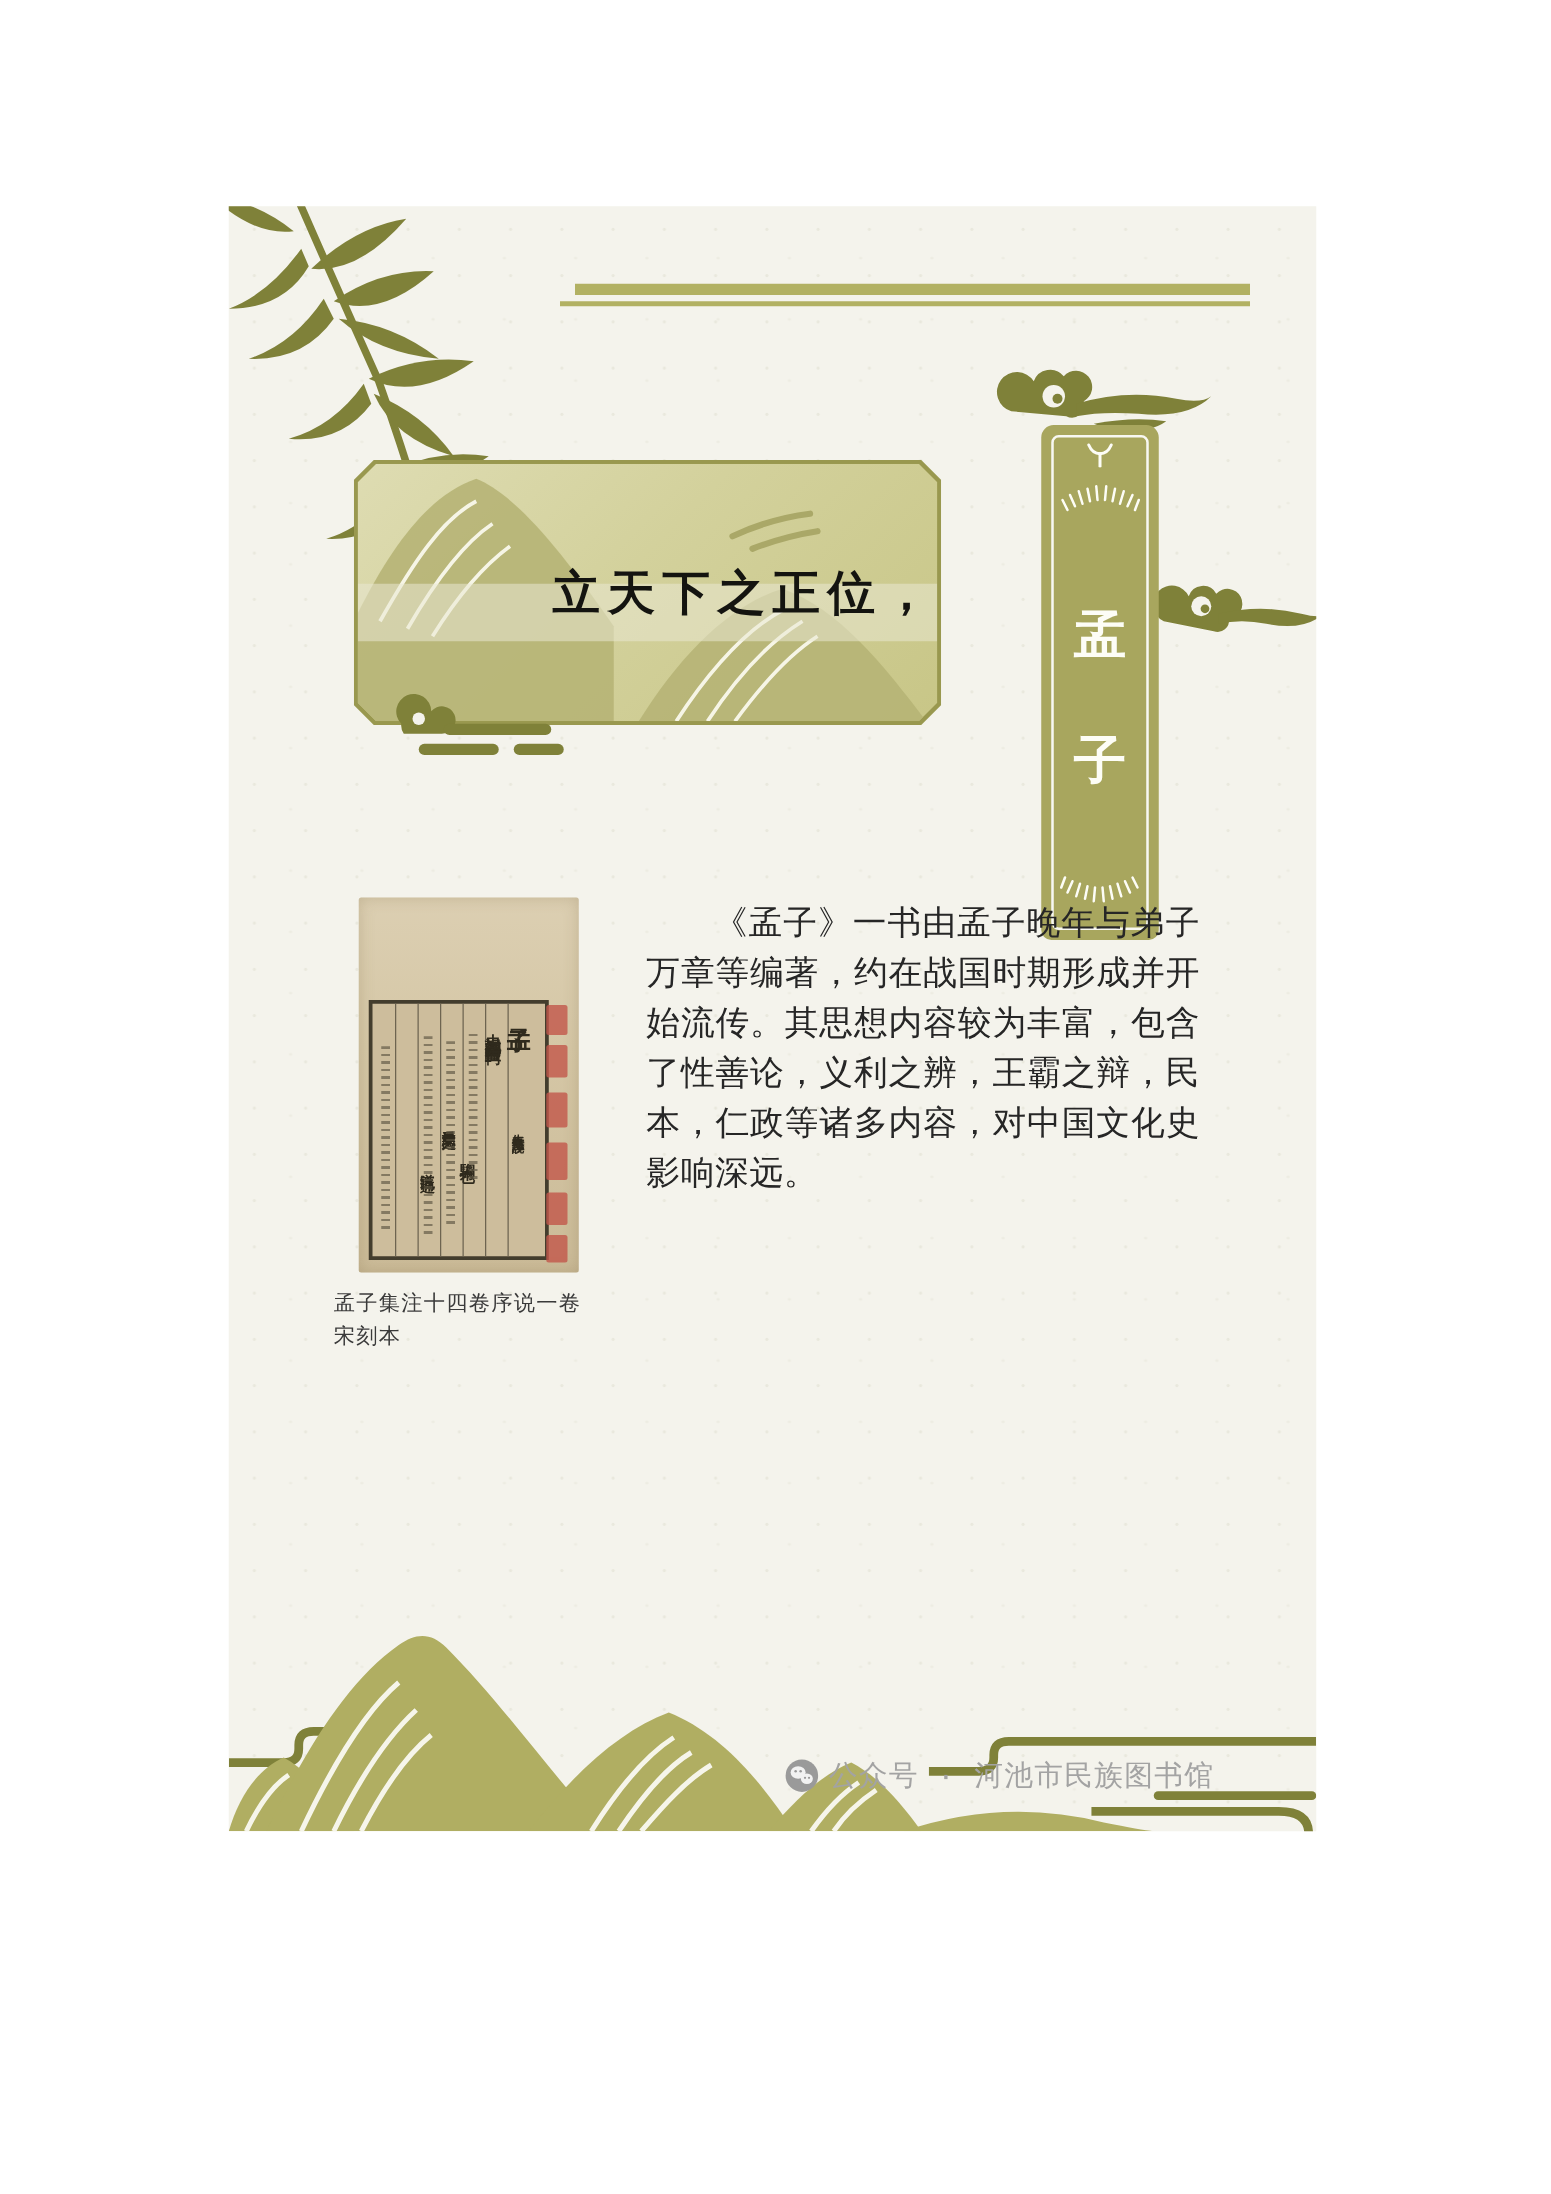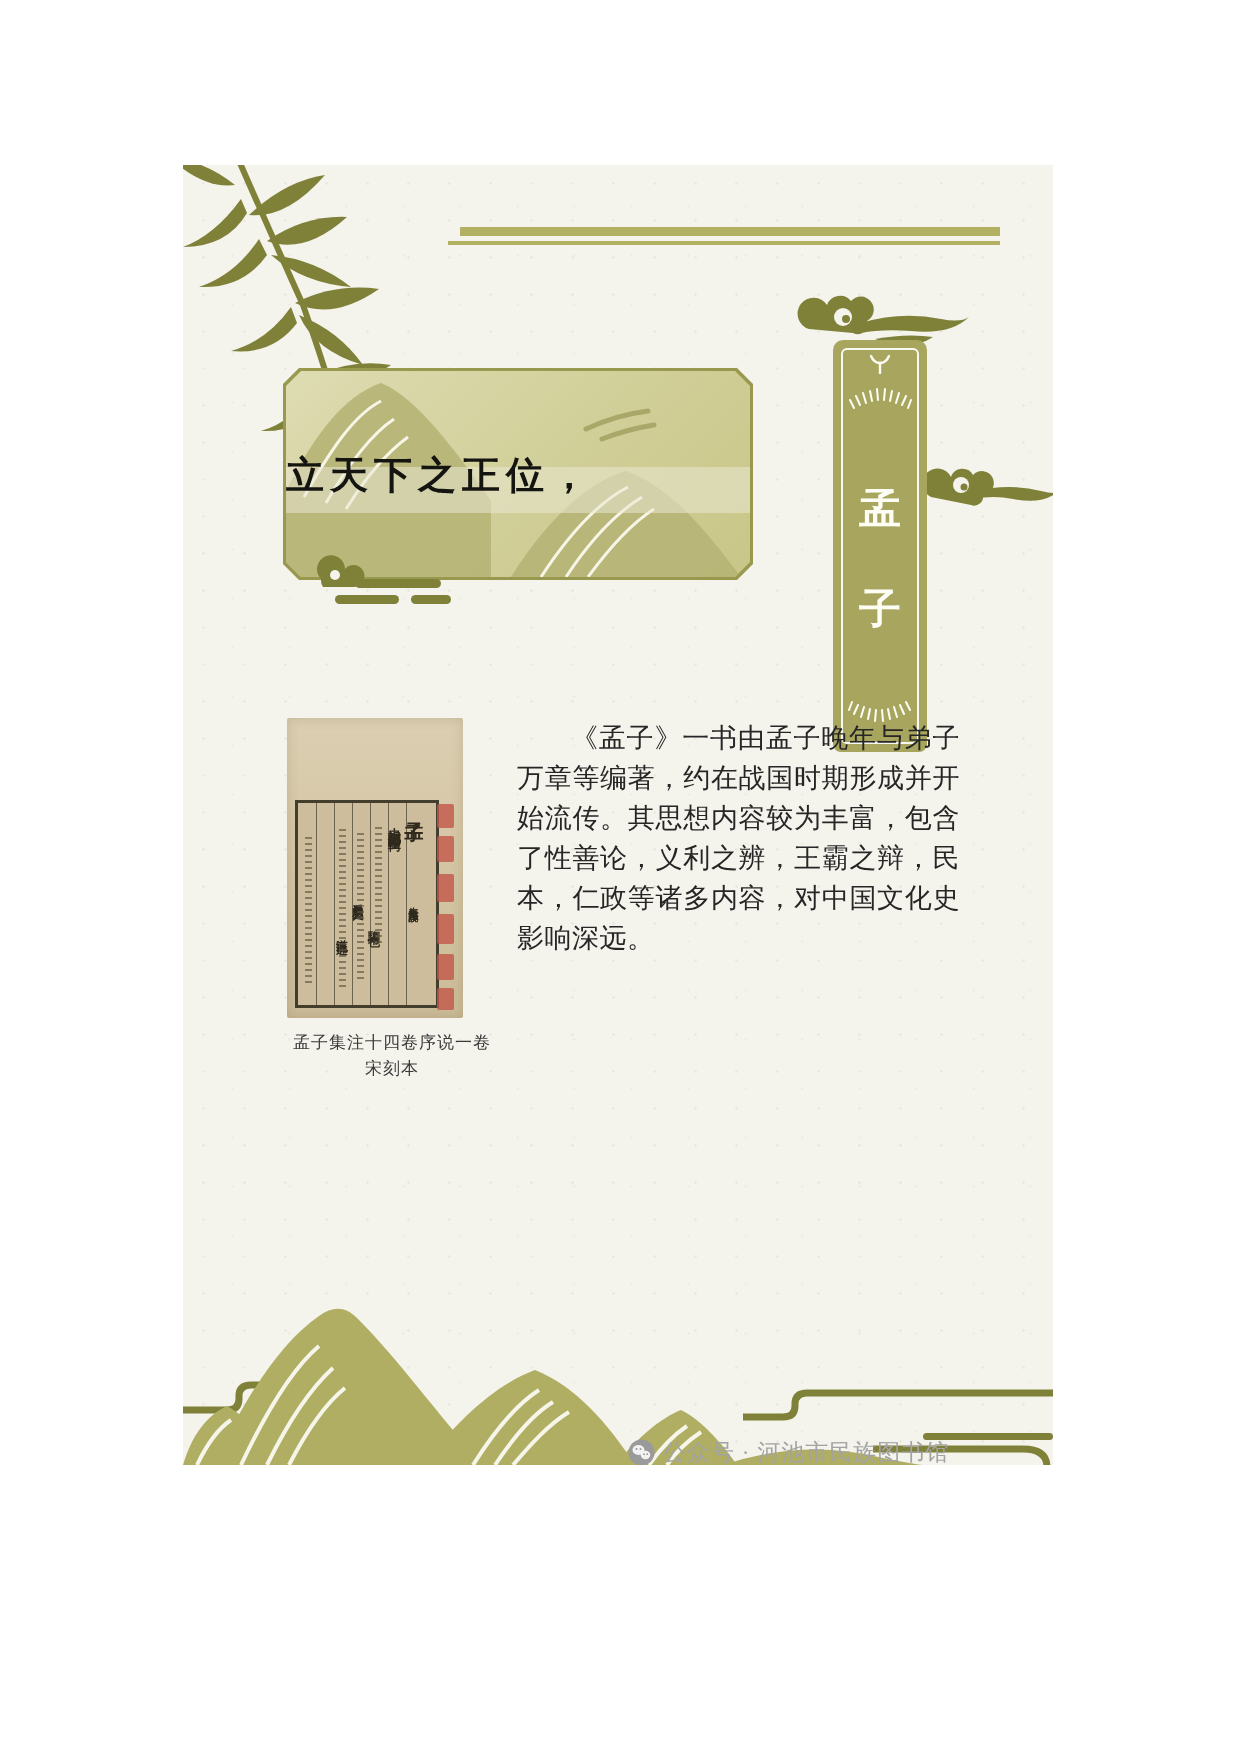--- a/index.html
+++ b/index.html
@@ -18,21 +18,21 @@
 
   
   .quote-card{position:absolute;left:100px;top:203px;width:470px;height:212px;
               background:#99984f;
               clip-path:polygon(16px 0,calc(100% - 16px) 0,100% 16px,100% calc(100% - 16px),
                         calc(100% - 16px) 100%,16px 100%,0 calc(100% - 16px),0 16px);}
   .quote-card .inner{position:absolute;inset:3px;
               background:linear-gradient(135deg,#dedcb2 0%,#d3d19c 45%,#c8c687 100%);
               clip-path:polygon(15px 0,calc(100% - 15px) 0,100% 15px,100% calc(100% - 15px),
                         calc(100% - 15px) 100%,15px 100%,0 calc(100% - 15px),0 15px);overflow:hidden;}
-  .quote-text{position:absolute;left:0;right:0;top:76px;text-align:left;color:#141410;
+  .quote-text{position:absolute;left:0;right:0;top:76px;text-align:right;color:#141410;
               font-size:38px;line-height:56px;letter-spacing:6px;font-weight:bold;}
 
   
   .banner{position:absolute;left:650px;top:175px;width:94px;height:412px;background:#a8a65e;
           border-radius:10px 10px 8px 8px;}
   .banner .frame{position:absolute;inset:8px;border:2px solid rgba(255,255,255,.92);border-radius:6px;}
   .banner .char{position:absolute;left:0;right:0;text-align:center;color:#fdfdf6;
                 font-size:42px;font-weight:bold;line-height:42px;}
   .banner .char.c1{top:148px;} .banner .char.c2{top:248px;}
   .banner svg{position:absolute;left:50%;transform:translateX(-50%);}
@@ -46,27 +46,27 @@
   .book{position:relative;margin-left:20px;width:176px;height:300px;border-radius:2px;
         background:linear-gradient(180deg,#dccfb2 0%,#d5c7a6 40%,#cbbb98 100%);
         box-shadow:inset 0 0 12px rgba(120,100,60,.25);}
   .printbox{position:absolute;left:8px;top:82px;width:138px;height:202px;
             border:3px solid #433d2d;background:#cdbd9c;}
   .printbox .col{position:absolute;top:0;bottom:0;width:0;border-left:1px solid #6d6450;}
   .vcol{position:absolute;writing-mode:vertical-rl;text-orientation:upright;color:#2f2a1d;
         font-weight:bold;letter-spacing:2px;}
   .smallcol{position:absolute;width:7px;background:repeating-linear-gradient(#5d5542 0 2px,transparent 2px 6px);opacity:.65;}
   .seal{position:absolute;left:150px;width:17px;border-radius:2px;background:#c2564a;opacity:.8;}
-  .caption{margin-top:12px;text-align:center;font-size:17px;line-height:26px;color:#3a3a3a;
+  .caption{margin-top:12px;font-size:17px;line-height:26px;color:#3a3a3a;
            text-indent:0;letter-spacing:1px;}
 
   
-  .watermark{position:absolute;left:445px;top:1272px;display:flex;align-items:center;gap:8px;
+  .watermark{position:absolute;left:445px;top:1240px;display:flex;align-items:center;gap:8px;
              color:#a3a3a3;font-size:23px;letter-spacing:1px;
-             font-family:Liberation Serif, serif;}
+             font-family:Liberation Mono, monospace;}
 
   .abs{position:absolute;}
   .olive-bar{position:absolute;background:#7f8139;border-radius:4px;}
 </style>
 </head>
 <body>
 
 <div class="canvas">
   <div class="paper">
 

